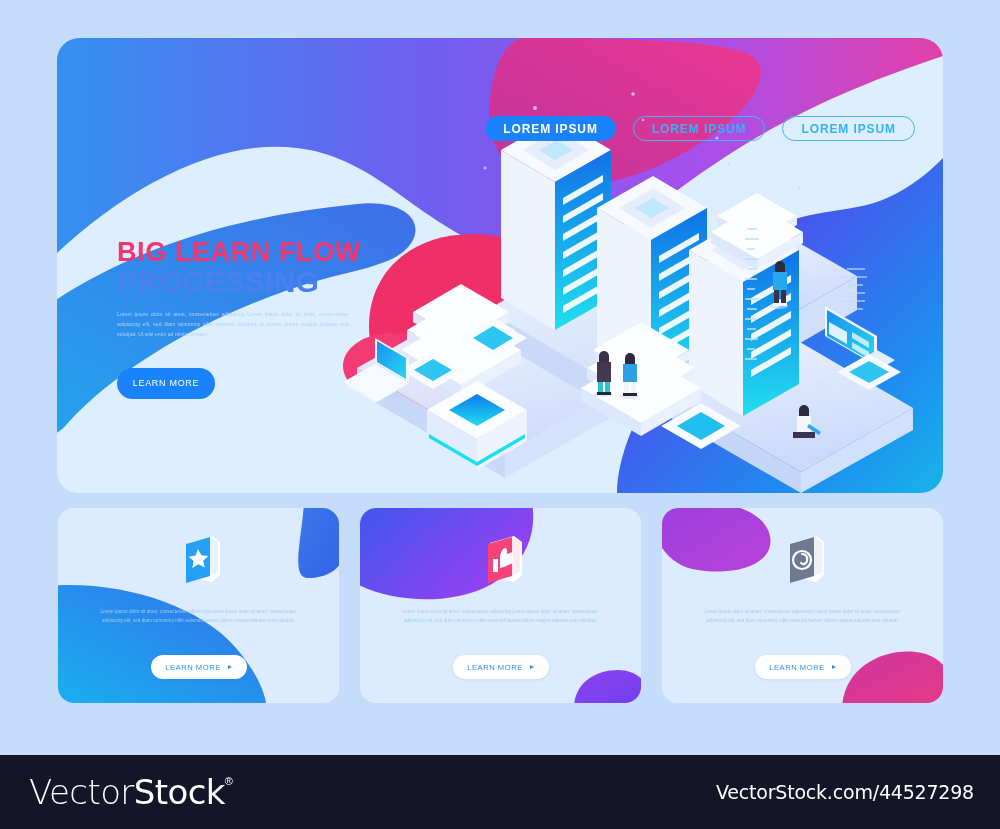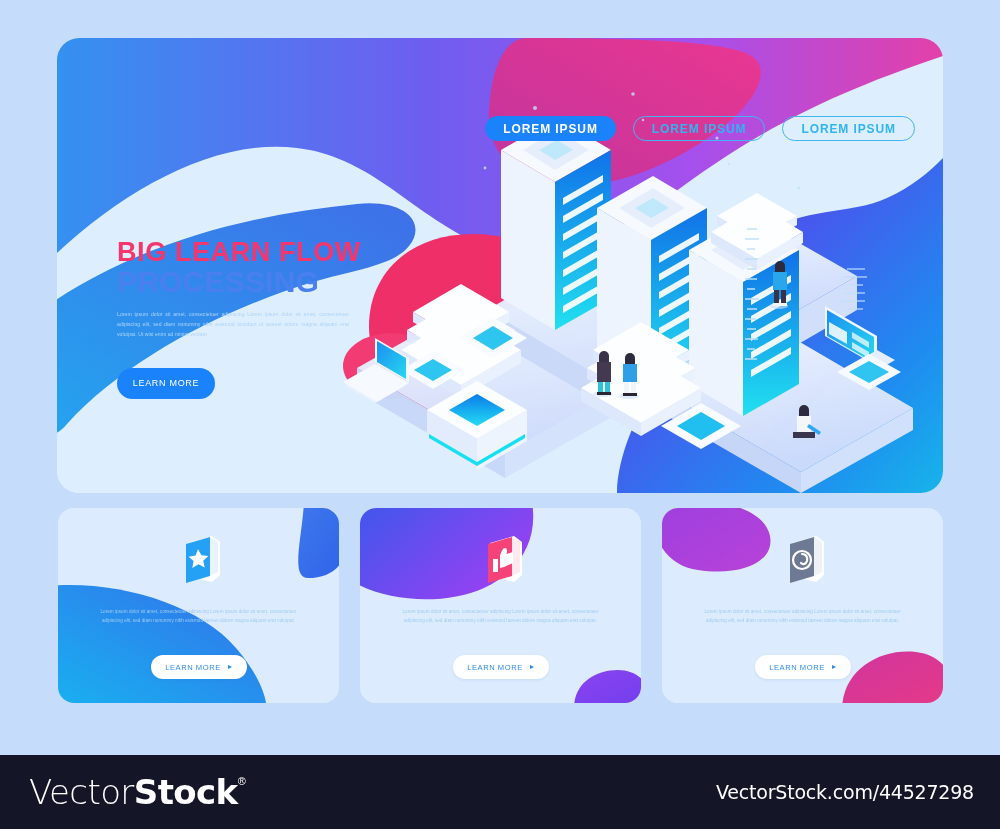--- a/index.html
+++ b/index.html
@@ -75,21 +75,21 @@
     display: flex; align-items: center; justify-content: center; gap: 7px;
     font-size: 7.6px; letter-spacing: .55px; color: #2f8de8; z-index: 10;
     border: none; cursor: pointer; box-shadow: 0 1px 3px rgba(60,110,190,.13);
   }
   .tri { width: 0; height: 0; border-left: 4px solid #2f8de8; border-top: 2.6px solid transparent; border-bottom: 2.6px solid transparent; }
 
   
   .footer { position: absolute; left: 0; bottom: 0; width: 1000px; height: 74px; background: #141627; }
   .vs-logo { position: absolute; left: 29px; top: 50%; transform: translateY(-50%); display: flex; align-items: flex-start; }
   .vs-a { color: #fff; font-size: 34px; font-weight: 300; letter-spacing: -.6px; font-family: "DejaVu Sans", sans-serif; }
-  .vs-b { color: #fff; font-size: 34px; font-weight: bold; letter-spacing: -.6px; font-family: "DejaVu Sans", sans-serif; }
+  .vs-b { color: #fff; font-size: 34px; font-weight: normal; letter-spacing: -.6px; font-family: "DejaVu Sans", sans-serif; }
   .vs-r { color: #fff; font-size: 11px; margin-top: 3px; }
   .vs-url { position: absolute; right: 26px; top: 50%; transform: translateY(-50%); color: #fff; font-size: 19px; font-family: "DejaVu Sans", sans-serif; letter-spacing: -.2px; }
 </style>
 </head>
 <body>
 
 <div id="page">
 
   <section class="hero">
 

